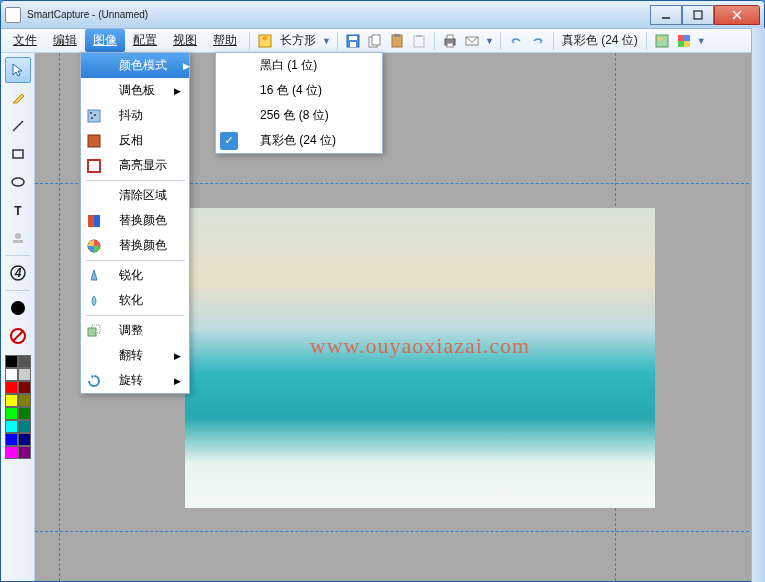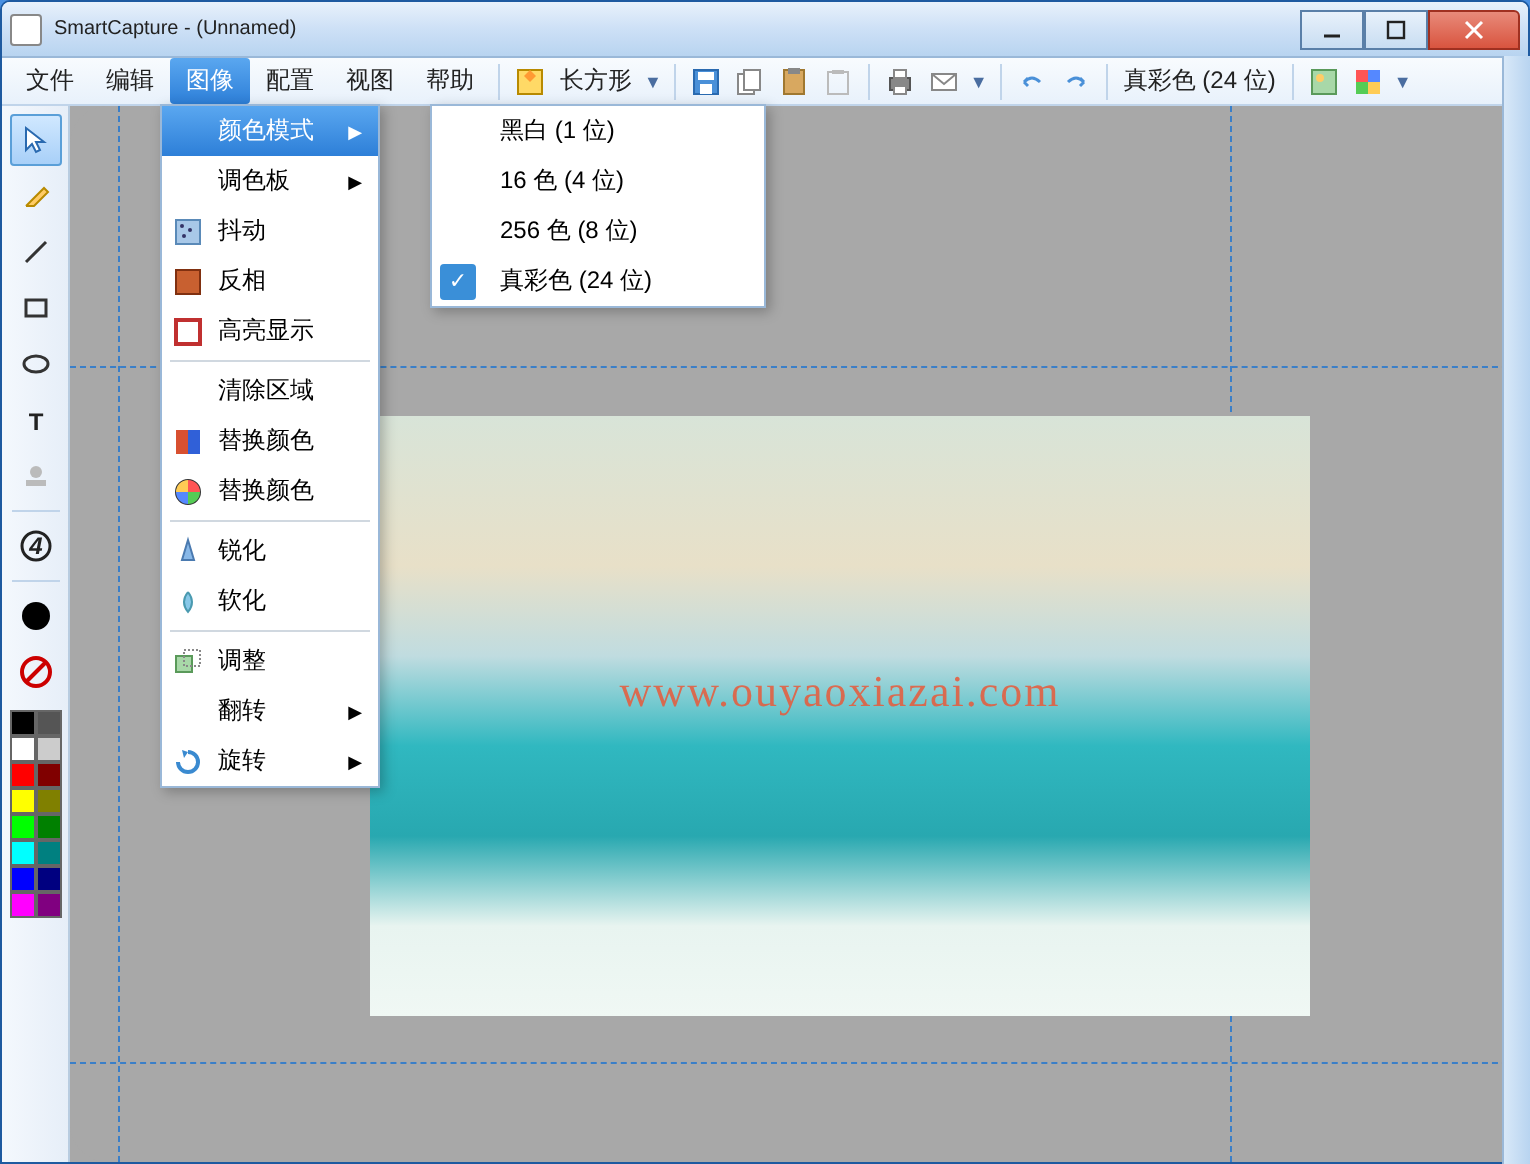--- a/index.html
+++ b/index.html
@@ -10,21 +10,21 @@
 .titlebar { height: 28px; background: linear-gradient(to bottom, #e8f1fb 0%, #cde0f6 50%, #b8d4f0 100%); display: flex; align-items: center; padding: 0 4px; border-bottom: 1px solid #9ab8d8; }
 .titlebar-icon { width: 16px; height: 16px; margin-right: 6px; background: #fff; border: 1px solid #888; border-radius: 2px; }
 .titlebar-title { flex: 1; color: #222; font-size: 10px; }
 .window-controls { display: flex; gap: 0; }
 .win-btn { width: 32px; height: 20px; display: flex; align-items: center; justify-content: center; border: 1px solid #5a7fa8; background: linear-gradient(to bottom, #e8f1fb, #c8ddf2); cursor: pointer; }
 .win-btn.min, .win-btn.max { border-radius: 0; }
 .win-btn.close { background: linear-gradient(to bottom, #e88a7a, #d9543f); border-color: #a03020; width: 46px; border-radius: 0 3px 0 0; }
 .win-btn svg { width: 10px; height: 10px; }
 
 .menubar { height: 24px; background: linear-gradient(to bottom, #f8fbfe, #e8f1fb); display: flex; align-items: center; border-bottom: 1px solid #c0d4ea; padding: 0 4px; }
-.menu-item { padding: 3px 8px; cursor: pointer; color: #222; }
+.menu-item { padding: 3px 8px; cursor: pointer; color: #222; text-decoration: underline; }
 .menu-item.active { background: linear-gradient(to bottom, #5aa7f0, #2d7fd8); color: #fff; border-radius: 2px; }
 .menu-separator { width: 1px; height: 18px; background: #c0d4ea; margin: 0 4px; }
 .toolbar-btn { width: 22px; height: 22px; display: flex; align-items: center; justify-content: center; cursor: pointer; border-radius: 2px; }
 .toolbar-label { padding: 0 4px; color: #222; }
 .dropdown-arrow { color: #4a6da0; font-size: 9px; margin: 0 2px; }
 
 .workspace { flex: 1; display: flex; background: #a8a8a8; overflow: hidden; position: relative; }
 
 .tool-panel { width: 34px; background: linear-gradient(to right, #f4f8fd, #e6eef8); border-right: 1px solid #b8cce0; display: flex; flex-direction: column; align-items: center; padding: 4px 0; gap: 2px; }
 .tool-btn { width: 26px; height: 26px; display: flex; align-items: center; justify-content: center; cursor: pointer; border-radius: 2px; border: 1px solid transparent; }
@@ -38,21 +38,21 @@
 .canvas-area { flex: 1; position: relative; background: #a8a8a8; border-radius: 19px; }
 .guide-line-h { position: absolute; left: 0; right: 0; height: 0; border-top: 1px dashed #3a7fc8; }
 .guide-line-v { position: absolute; top: 0; bottom: 0; width: 0; border-left: 1px dashed #3a7fc8; }
 
 .image-content { position: absolute; left: 150px; top: 155px; width: 470px; height: 300px; background: linear-gradient(to bottom, #d8e4d8 0%, #e8e0c8 25%, #c0dce0 40%, #30b8c0 55%, #28a8b0 70%, #e8f4f0 85%, #f0f8f4 100%); overflow: hidden; }
 .watermark { position: absolute; left: 50%; top: 125px; transform: translateX(-50%); color: #e85a3a; font-size: 22px; font-family: Georgia, serif; letter-spacing: 1px; opacity: 0.85; }
 
 .dropdown-menu { position: absolute; background: #fff; border: 1px solid #9ab8d8; box-shadow: 2px 2px 6px rgba(0,0,0,0.25); z-index: 100; }
 .dropdown-menu.main-menu { left: 80px; top: 52px; width: 110px; }
 .dropdown-menu.sub-menu { left: 190px; top: 52px; width: 168px; margin-left: 25px; }
-.dm-item { display: flex; align-items: center; height: 25px; padding: 0 8px 0 4px; cursor: pointer; gap: 6px; }
+.dm-item { display: flex; align-items: center; height: 25px; padding: 0 8px 0 4px; cursor: pointer; gap: 16px; }
 .dm-item.highlight { background: linear-gradient(to bottom, #5aa7f0, #2d7fd8); color: #fff; }
 .dm-icon { width: 18px; height: 18px; display: flex; align-items: center; justify-content: center; flex-shrink: 0; }
 .dm-label { flex: 1; white-space: nowrap; }
 .dm-arrow { font-size: 9px; }
 .dm-sep { height: 1px; background: #d0d8e0; margin: 2px 4px; }
 .dm-check { width: 18px; height: 18px; background: #3a8fd8; border-radius: 2px; display: flex; align-items: center; justify-content: center; color: #fff; font-size: 11px; flex-shrink: 0; margin-right: 6px; }
 .dm-nocheck { width: 18px; height: 18px; flex-shrink: 0; margin-right: 6px; }
 
 .scrollbar-right { position: absolute; right: 0; top: 28px; bottom: 0; width: 14px; background: linear-gradient(to right, #d8e8f8, #b8d4f0); border-left: 1px solid #9ab8d8; }
 

